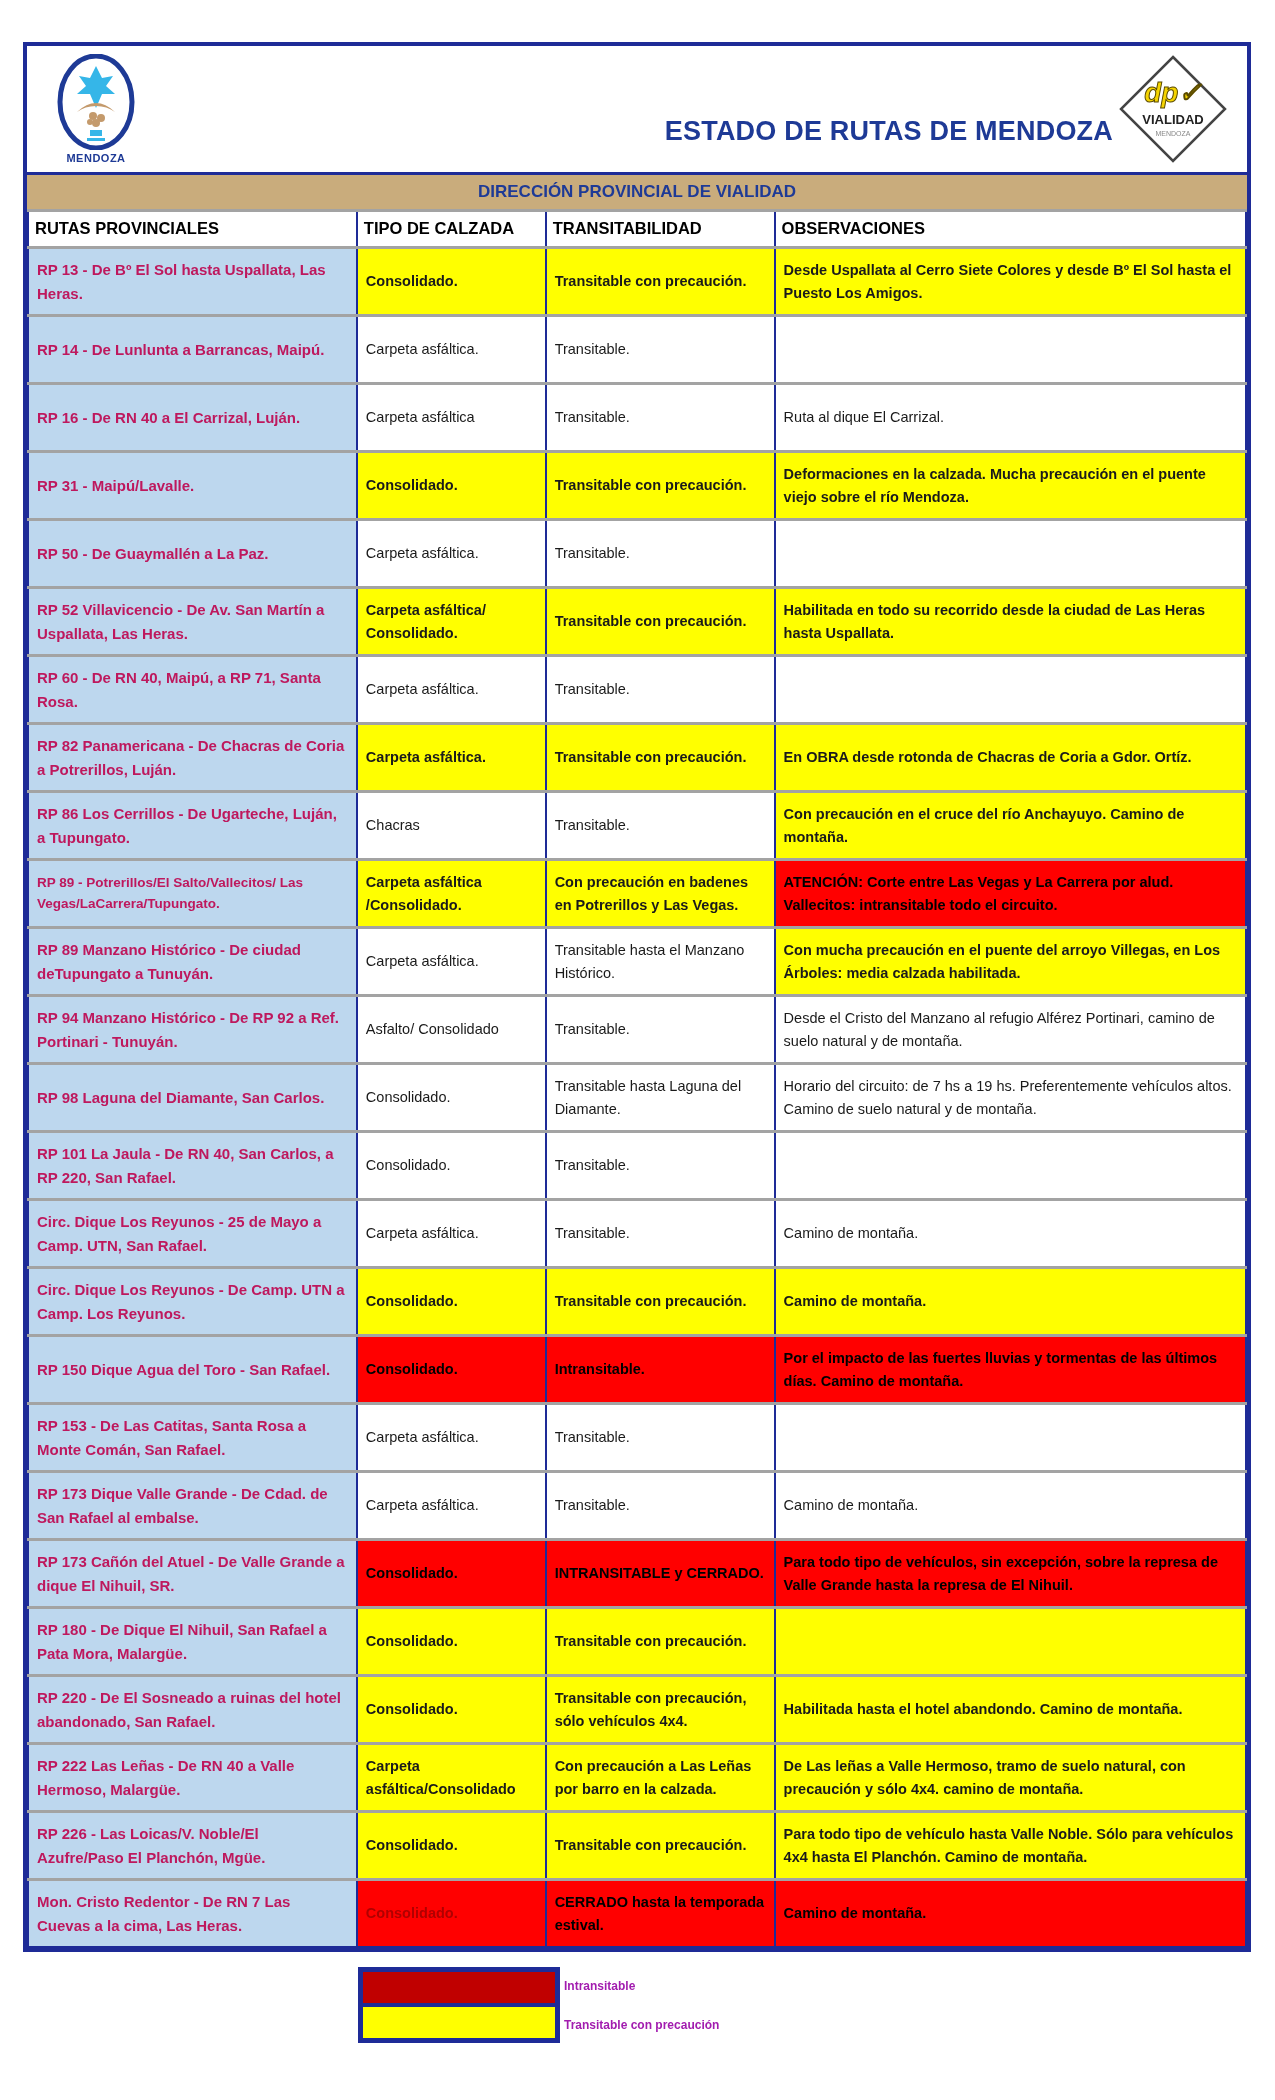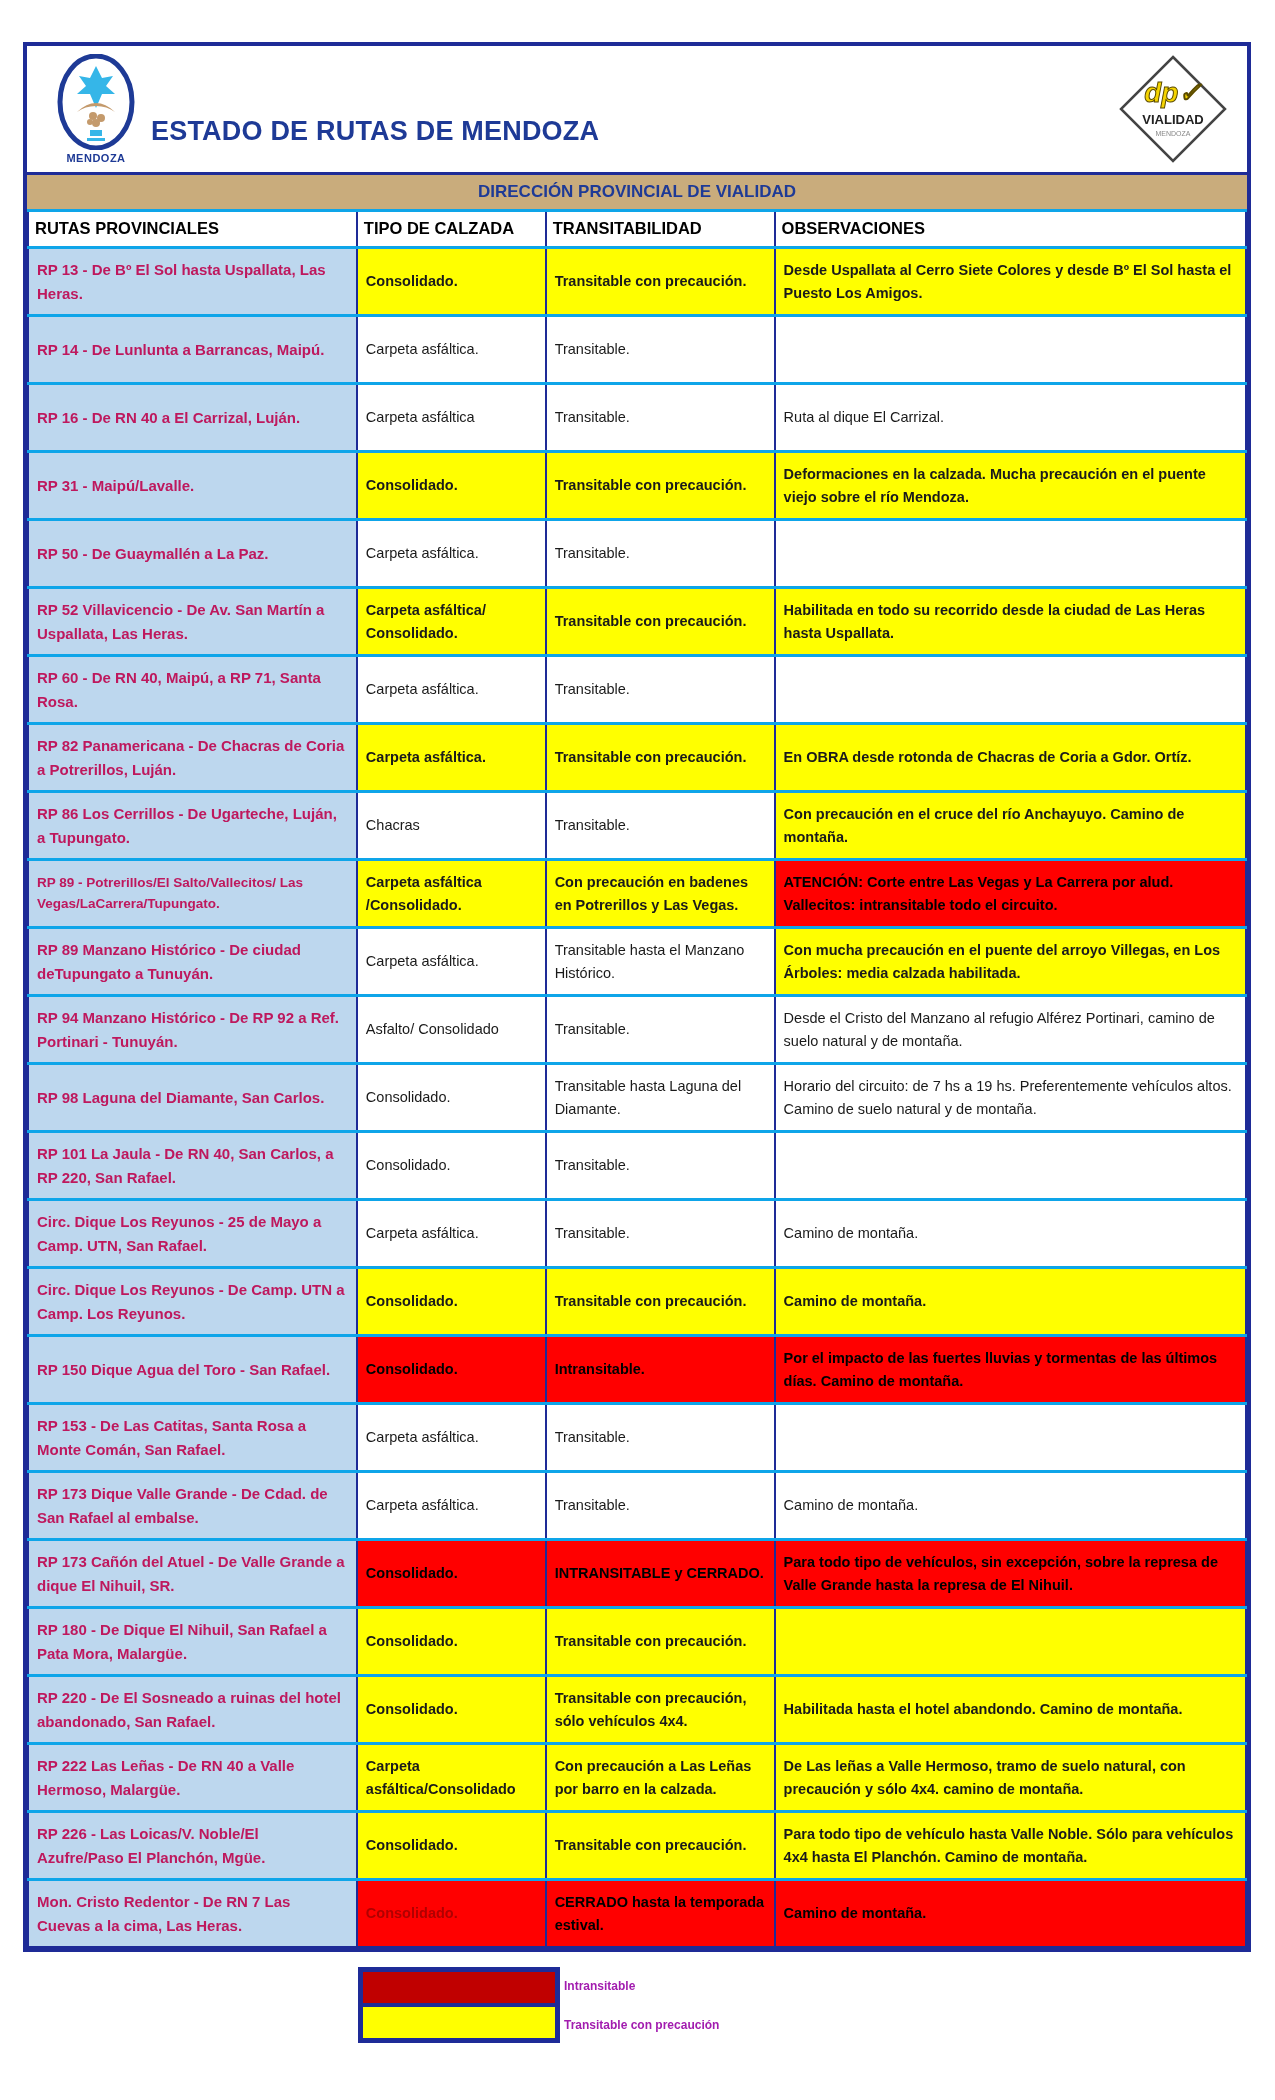--- a/index.html
+++ b/index.html
@@ -10,33 +10,33 @@
   }
   .sheet{width:1228px;margin:42px 0 0 23px;}
 
   
   .frame{border:4px solid #1e2b97;}
 
   
   .hdr{display:flex;align-items:center;background:#ffffff;height:126px;padding:0 14px;}
   .logo-left{width:110px;display:flex;flex-direction:column;align-items:center;gap:2px;}
   .logo-left .lbl{font-size:11px;font-weight:bold;color:#1e3a96;letter-spacing:.5px;}
-  .title-wrap{flex:1;text-align:left;margin-top:44px;}
+  .title-wrap{flex:1;text-align:right;margin-top:44px;}
   .page-title{font-size:27px;font-weight:bold;color:#1e3a96;letter-spacing:.2px;}
   .logo-right{width:120px;display:flex;justify-content:center;}
 
   
   .band{background:#c9ac7c;border-top:3px solid #1e2b97;text-align:center;padding:7px 3px;}
   .band span{font-size:17px;font-weight:bold;color:#1e3a96;}
 
   
   table{border-collapse:collapse;width:100%;table-layout:fixed;}
   col.c1{width:27%;} col.c2{width:15.5%;} col.c3{width:18.8%;} col.c4{width:38.7%;}
   th,td{border:2px solid #1e2b97;padding:4px 8px;vertical-align:middle;line-height:1.55;word-wrap:break-word;}
-  tr{border-top:3px solid #0ea5e9;}
+  tr{border-top:3px solid #a3a3a3;}
   thead th{background:#ffffff;color:#000;font-size:16.5px;font-weight:bold;text-align:left;height:28px;padding:3px 6px;}
   tbody td{height:57px;font-size:14.5px;color:#1a1a1a;}
   td.c-route{background:#bdd7ee;color:#be185d;font-weight:bold;font-size:15px;}
   td.c-route.small{font-size:13.5px;}
   .tone-w{background:#ffffff;font-weight:normal;}
   .tone-y{background:#ffff00;font-weight:bold;}
   .tone-r{background:#ff0000;font-weight:bold;color:#000000;}
   td.dim-on-red{color:#b00000;}
 
   

